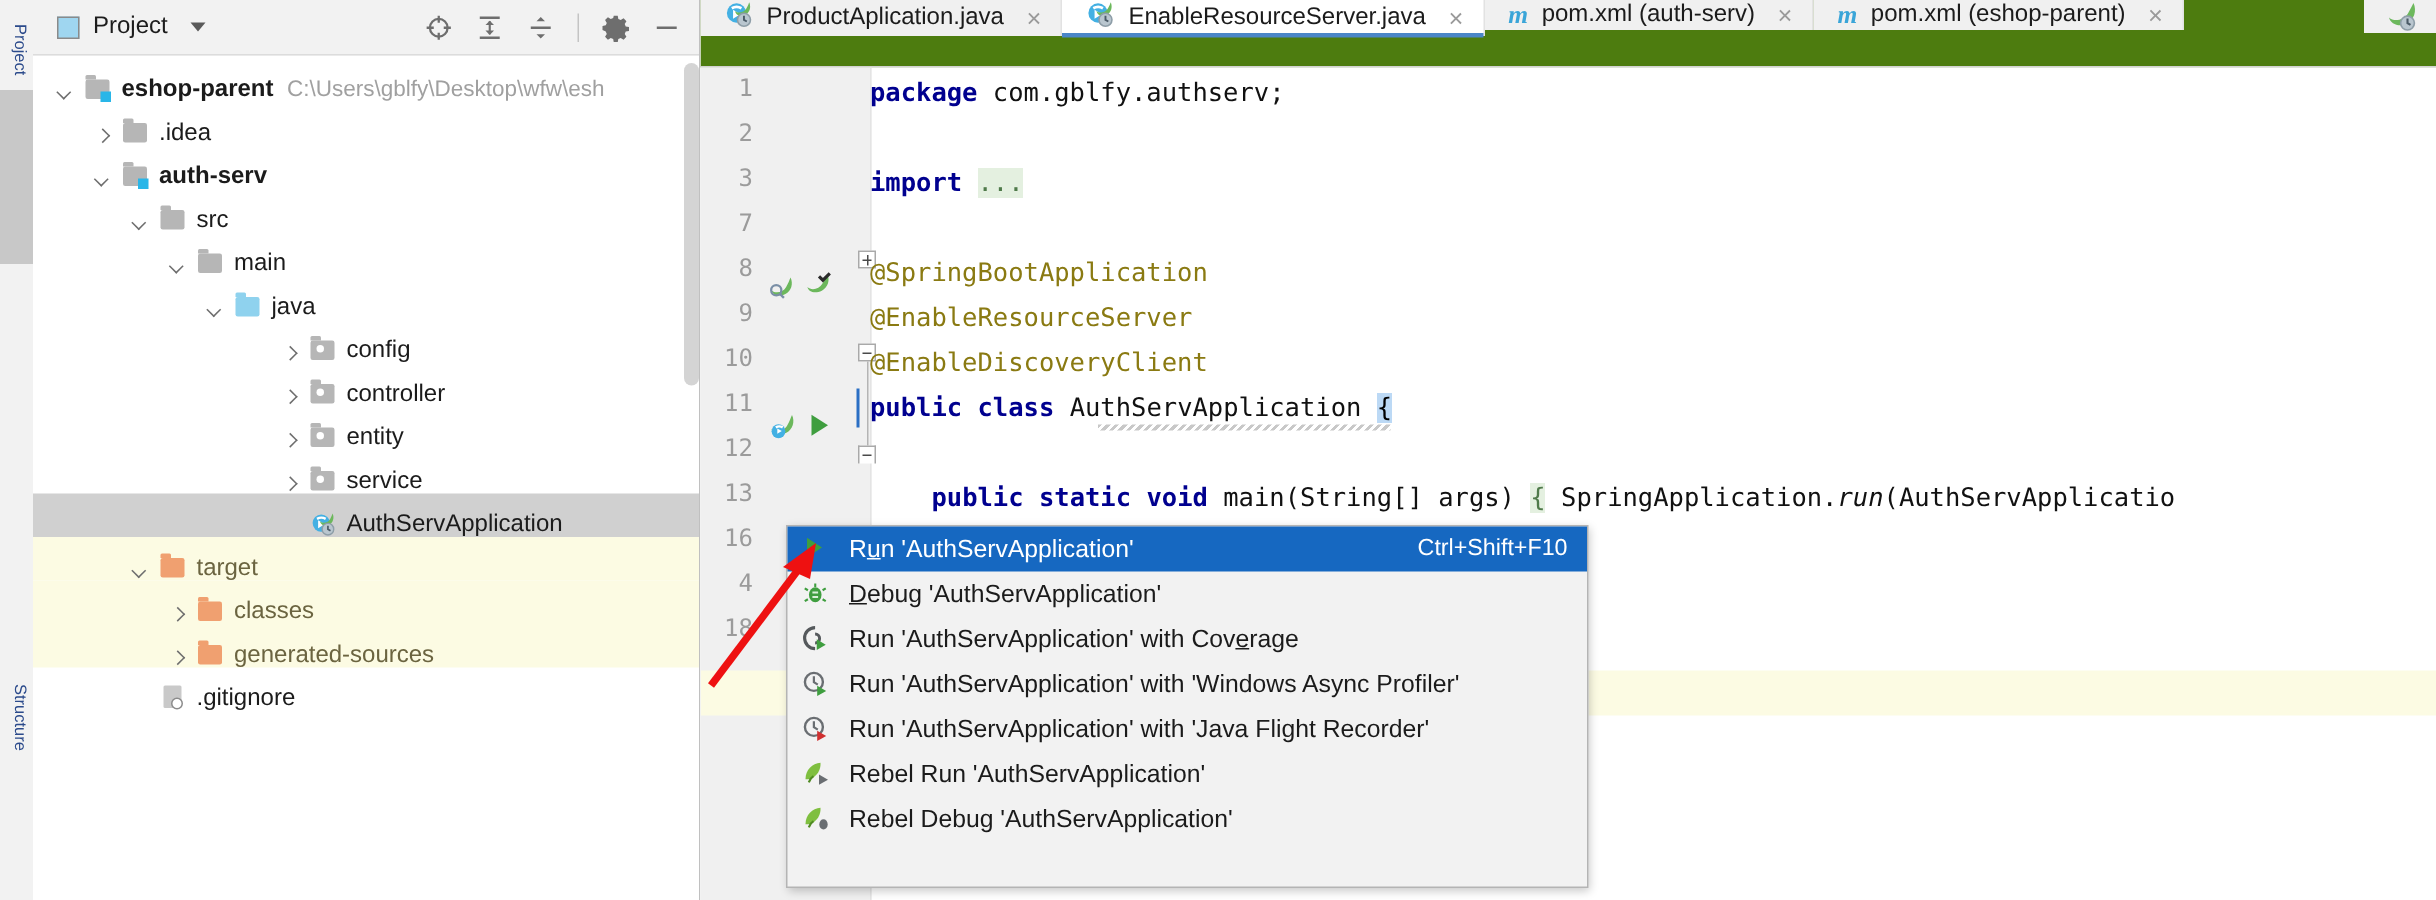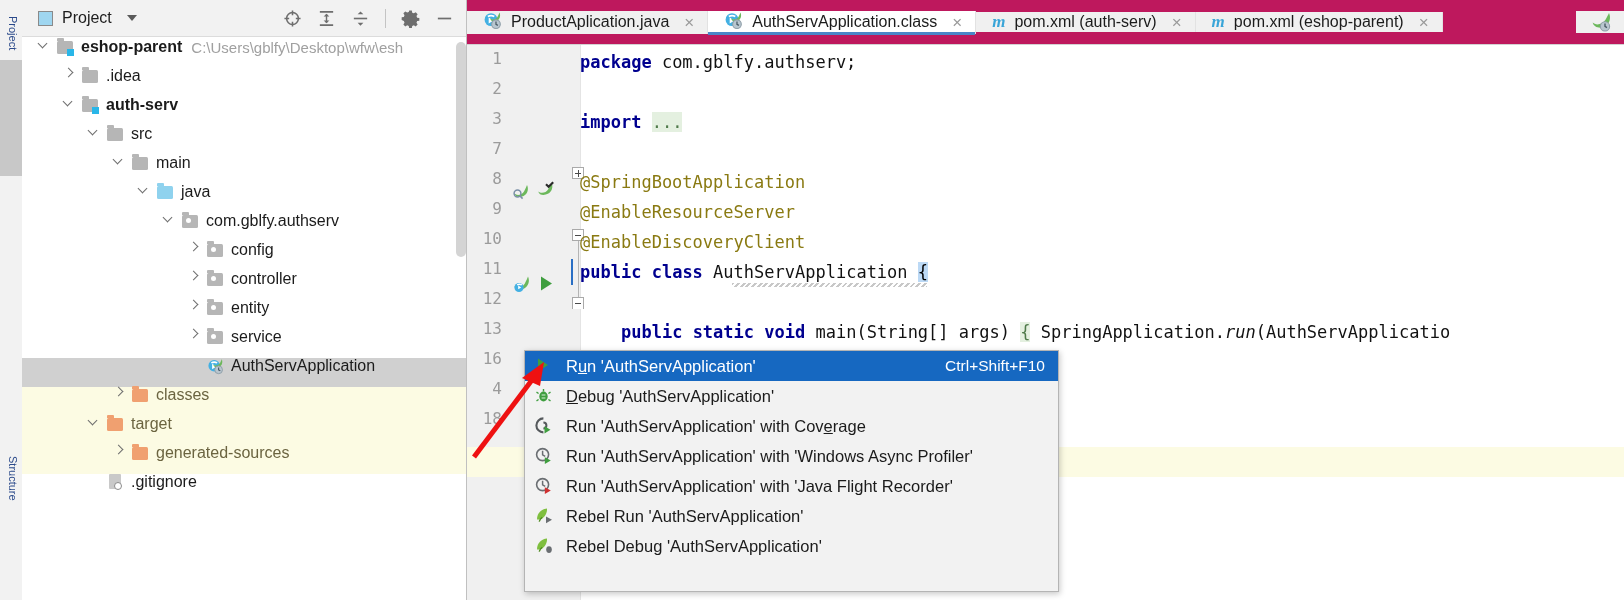--- a/index.html
+++ b/index.html
@@ -48,21 +48,21 @@
     width:0;height:0;border-left:5px solid transparent;border-right:5px solid transparent;
     border-top:6px solid #5a5a5a;margin-left:6px;
   }
   .proj-tools{margin-left:auto;display:flex;align-items:center;gap:15px;padding-right:12px;}
   .ticon{width:19px;height:19px;display:block;}
   .tdiv{width:1px;height:19px;background:#c4c4c4;}
 
   
   .tree{position:relative;padding-top:2px;}
   .row{
-    position:relative;height:29px;display:flex;align-items:flex-start;
+    position:relative;height:29px;display:flex;align-items:flex-end;
     white-space:nowrap;font-size:16px;color:#1b1b1b;
   }
   .row.sel{background:#d0d0d0;}
   .row.excl{background:#fcfbe3;}
   .arrow{
     width:11px;height:11px;flex:none;position:relative;
   }
   .arrow.r::before{
     content:"";position:absolute;left:2px;top:1px;width:6px;height:6px;
     border-right:1.7px solid #6e6e6e;border-top:1.7px solid #6e6e6e;
@@ -108,22 +108,22 @@
   }
   .proj-scroll{
     position:absolute;right:0;top:42px;width:10px;height:215px;background:#d4d4d4;border-radius:5px;
   }
 
   
   .editor{
     position:absolute;left:467px;top:0;right:0;height:600px;background:#ffffff;overflow:hidden;
   }
   .tabbar{
-    position:relative;height:44px;background:#be185d;
-    border-bottom:1px solid #d2d2d2;display:flex;align-items:center;
+    position:relative;height:44px;background:#4d7c0f;
+    border-bottom:1px solid #d2d2d2;display:flex;align-items:flex-start;
   }
   .tab{
     display:flex;align-items:center;gap:9px;padding:0 13px 0 16px;
     font-size:16px;color:#1b1b1b;position:relative;background:#f0f0f0;
     border-right:1px solid #e2e2e2;
   }
   .tab.active{background:#ffffff;}
   .tab.active::after{
     content:"";position:absolute;left:0;right:0;bottom:-1px;height:3px;background:#4a86c8;
   }
@@ -301,30 +301,20 @@
         <div class="row">
           <div style="width: 116px; flex: 0 0 auto;"></div>
           <span class="arrow d"></span>
           <span style="width: 8px; flex: 0 0 auto;"></span>
           <span class="ico">
             <span class="fold blue"></span>
           </span>
           <span class="lbl">java</span>
         </div>
         <div class="row">
-          <div style="width: 141px; flex: 0 0 auto;"></div>
-          <span class="arrow d"></span>
-          <span style="width: 8px; flex: 0 0 auto;"></span>
-          <span class="ico">
-            <span class="fold grey"></span>
-            <span class="pkgdot"></span>
-          </span>
-          <span class="lbl">com.gblfy.authserv</span>
-        </div>
-        <div class="row">
           <div style="width: 166px; flex: 0 0 auto;"></div>
           <span class="arrow r"></span>
           <span style="width: 8px; flex: 0 0 auto;"></span>
           <span class="ico">
             <span class="fold grey"></span>
             <span class="pkgdot"></span>
           </span>
           <span class="lbl">config</span>
         </div>
         <div class="row">
@@ -365,36 +355,36 @@
               <circle cx="7.6" cy="8.2" r="6.1" fill="#43b0e3"></circle>
               <path d="M4.6 5.2a6.1 6.1 0 016.1 0" fill="none" stroke="#fff" stroke-width="1.7"></path>
               <path d="M5.4 11.9V6.2l4.6 2.8z" fill="#fff"></path>
               <path d="M15.6 1.4c1.4 3 .3 6.7-2.6 8.2-2.9 1.5-5.9-.2-6.4-2.7 2 1.9 5.7 1.1 7.2-1.5 1.1-1.9 1.4-3 1.8-4z" fill="#6cb85c"></path>
               <circle cx="12.3" cy="12.5" r="4.1" fill="#b9c6cf" stroke="#8e9ea8" stroke-width="1"></circle>
               <path d="M12.3 10v2.6l1.8 1" fill="none" stroke="#4a5a66" stroke-width="1.2"></path>
             </svg></span>
           <span class="lbl">AuthServApplication</span>
         </div>
         <div class="row excl">
+          <div style="width: 66px; flex: 0 0 auto;"></div>
+          <span class="arrow d"></span>
+          <span style="width: 8px; flex: 0 0 auto;"></span>
+          <span class="ico">
+            <span class="fold orange"></span>
+          </span>
+          <span class="lbl orange">target</span>
+        </div>
+        <div class="row excl">
           <div style="width: 91px; flex: 0 0 auto;"></div>
           <span class="arrow r"></span>
           <span style="width: 8px; flex: 0 0 auto;"></span>
           <span class="ico">
             <span class="fold orange"></span>
           </span>
           <span class="lbl orange">classes</span>
-        </div>
-        <div class="row excl">
-          <div style="width: 66px; flex: 0 0 auto;"></div>
-          <span class="arrow d"></span>
-          <span style="width: 8px; flex: 0 0 auto;"></span>
-          <span class="ico">
-            <span class="fold orange"></span>
-          </span>
-          <span class="lbl orange">target</span>
         </div>
         <div class="row excl">
           <div style="width: 91px; flex: 0 0 auto;"></div>
           <span class="arrow r"></span>
           <span style="width: 8px; flex: 0 0 auto;"></span>
           <span class="ico">
             <span class="fold orange"></span>
           </span>
           <span class="lbl orange">generated-sources</span>
         </div>
@@ -428,21 +418,21 @@
         </div>
         <div class="tab active">
           <span><svg width="19" height="19" viewBox="0 0 18 18">
               <circle cx="7.6" cy="8.2" r="6.1" fill="#43b0e3"></circle>
               <path d="M4.6 5.2a6.1 6.1 0 016.1 0" fill="none" stroke="#fff" stroke-width="1.7"></path>
               <path d="M5.4 11.9V6.2l4.6 2.8z" fill="#fff"></path>
               <path d="M15.6 1.4c1.4 3 .3 6.7-2.6 8.2-2.9 1.5-5.9-.2-6.4-2.7 2 1.9 5.7 1.1 7.2-1.5 1.1-1.9 1.4-3 1.8-4z" fill="#6cb85c"></path>
               <circle cx="12.3" cy="12.5" r="4.1" fill="#b9c6cf" stroke="#8e9ea8" stroke-width="1"></circle>
               <path d="M12.3 10v2.6l1.8 1" fill="none" stroke="#4a5a66" stroke-width="1.2"></path>
             </svg></span>
-          <span>AuthServApplication.class</span>
+          <span>EnableResourceServer.java</span>
           <span class="tclose">×</span>
         </div>
         <div class="tab">
           <span class="mIcon">m</span>
           <span>pom.xml (auth-serv)</span>
           <span class="tclose">×</span>
         </div>
         <div class="tab">
           <span class="mIcon">m</span>
           <span>pom.xml (eshop-parent)</span>

